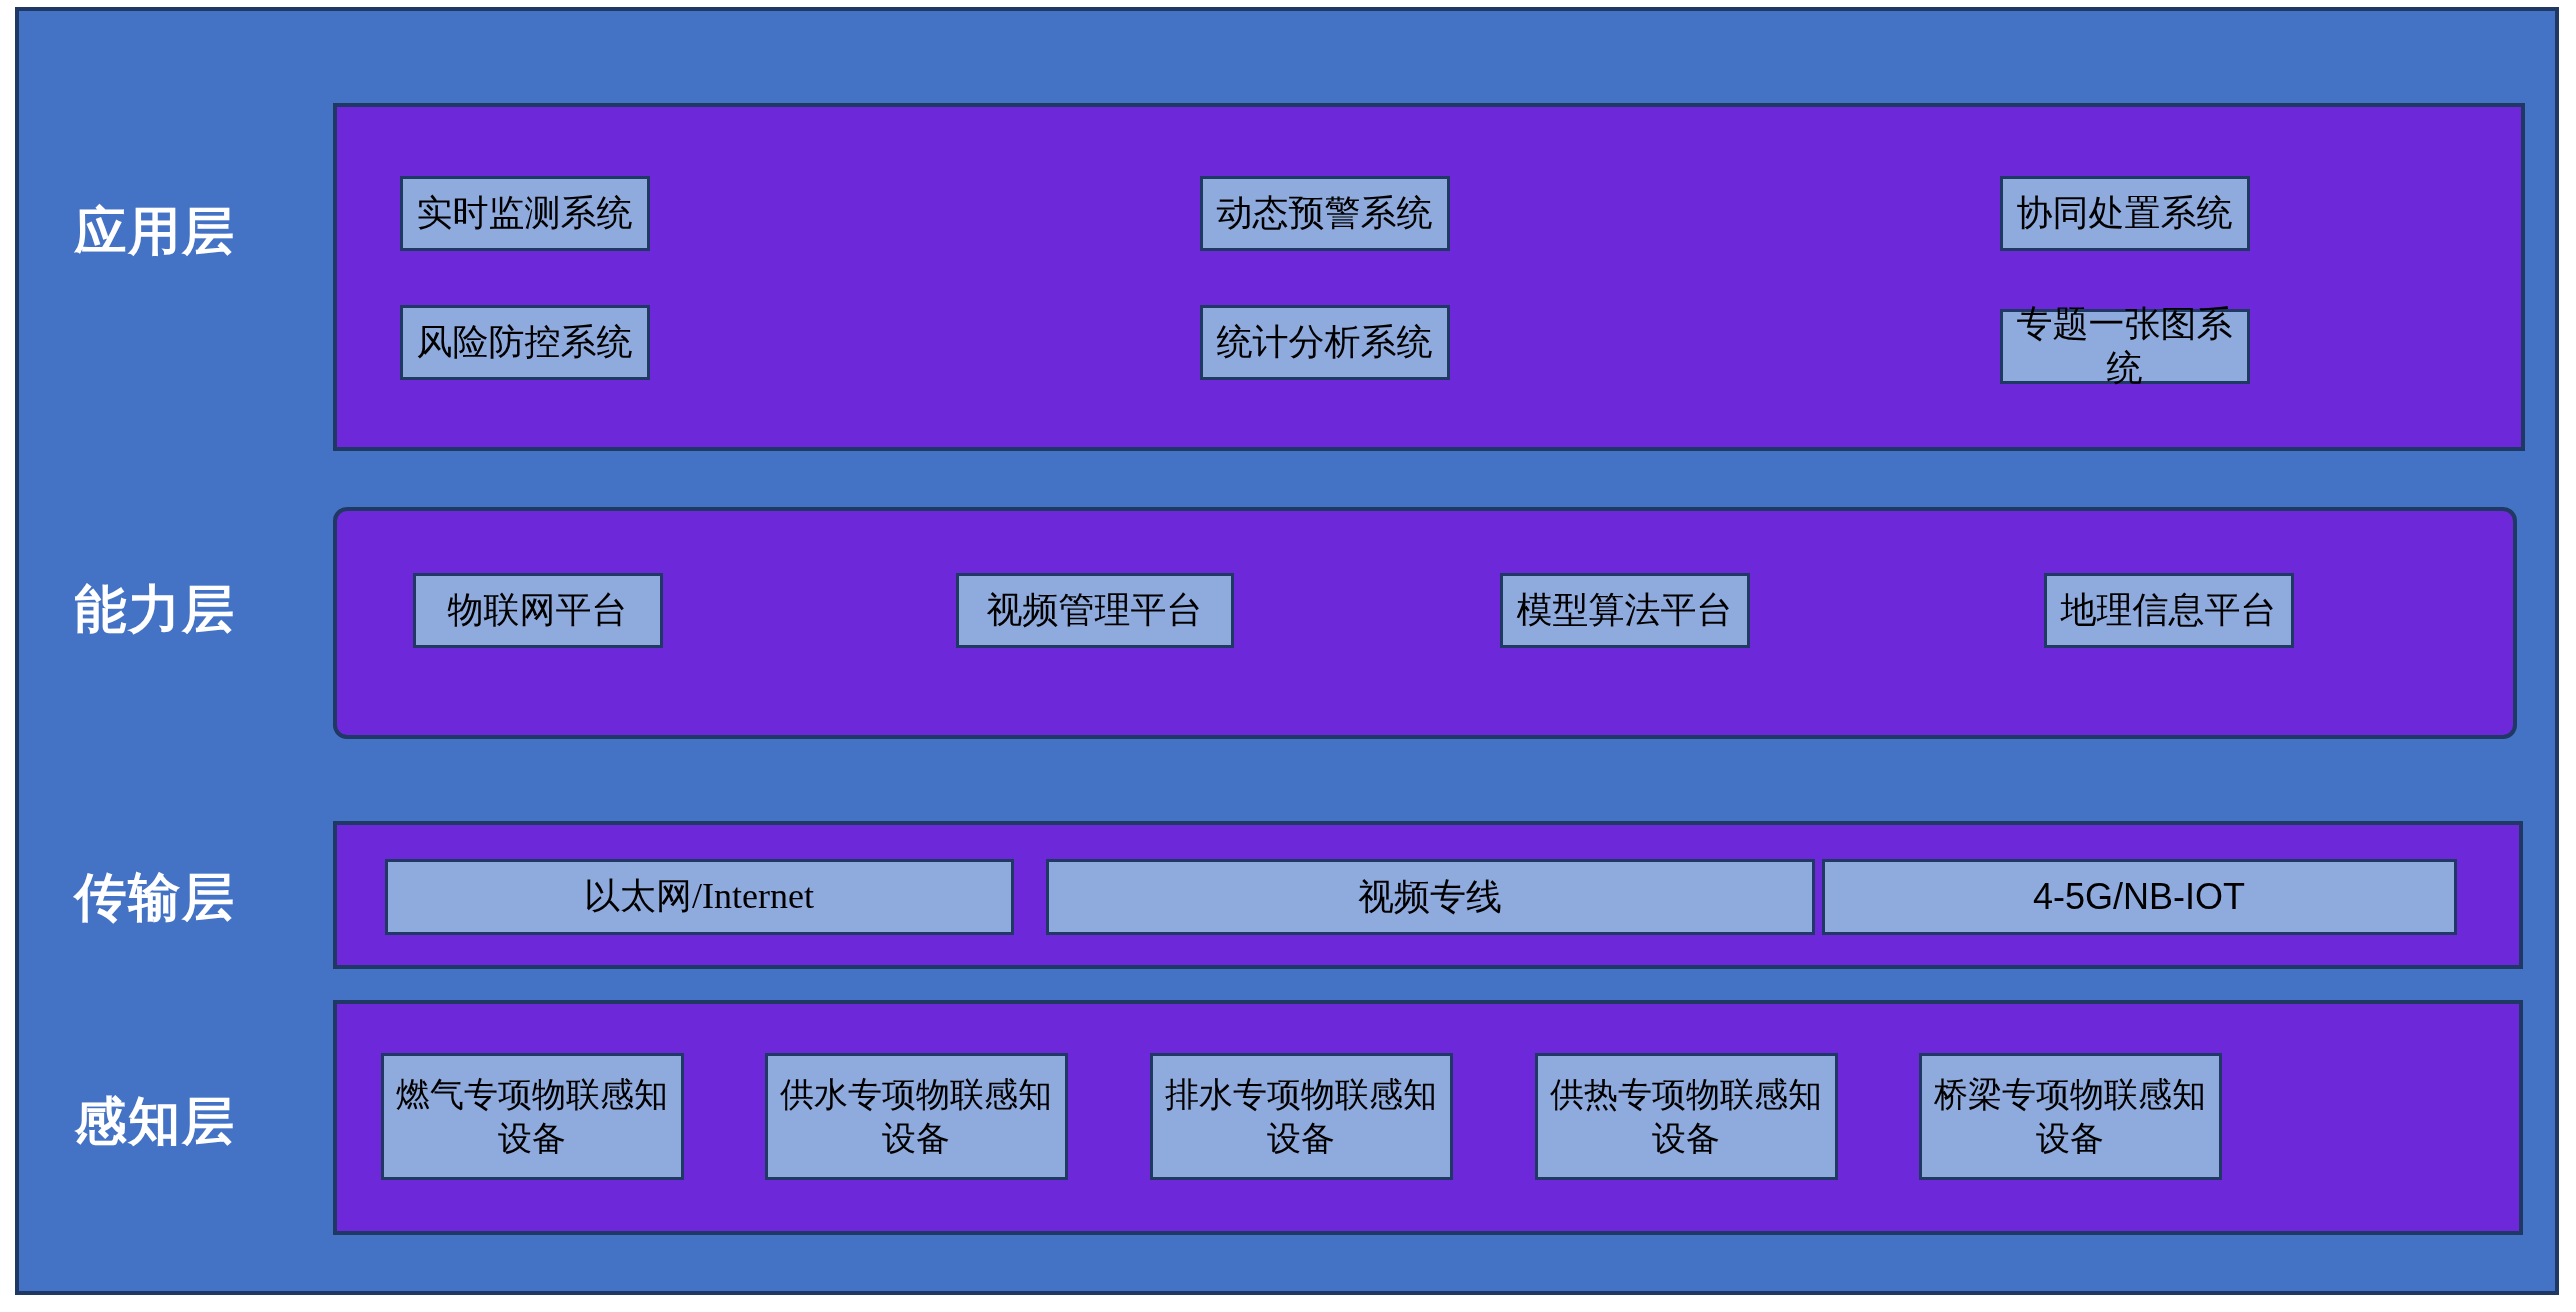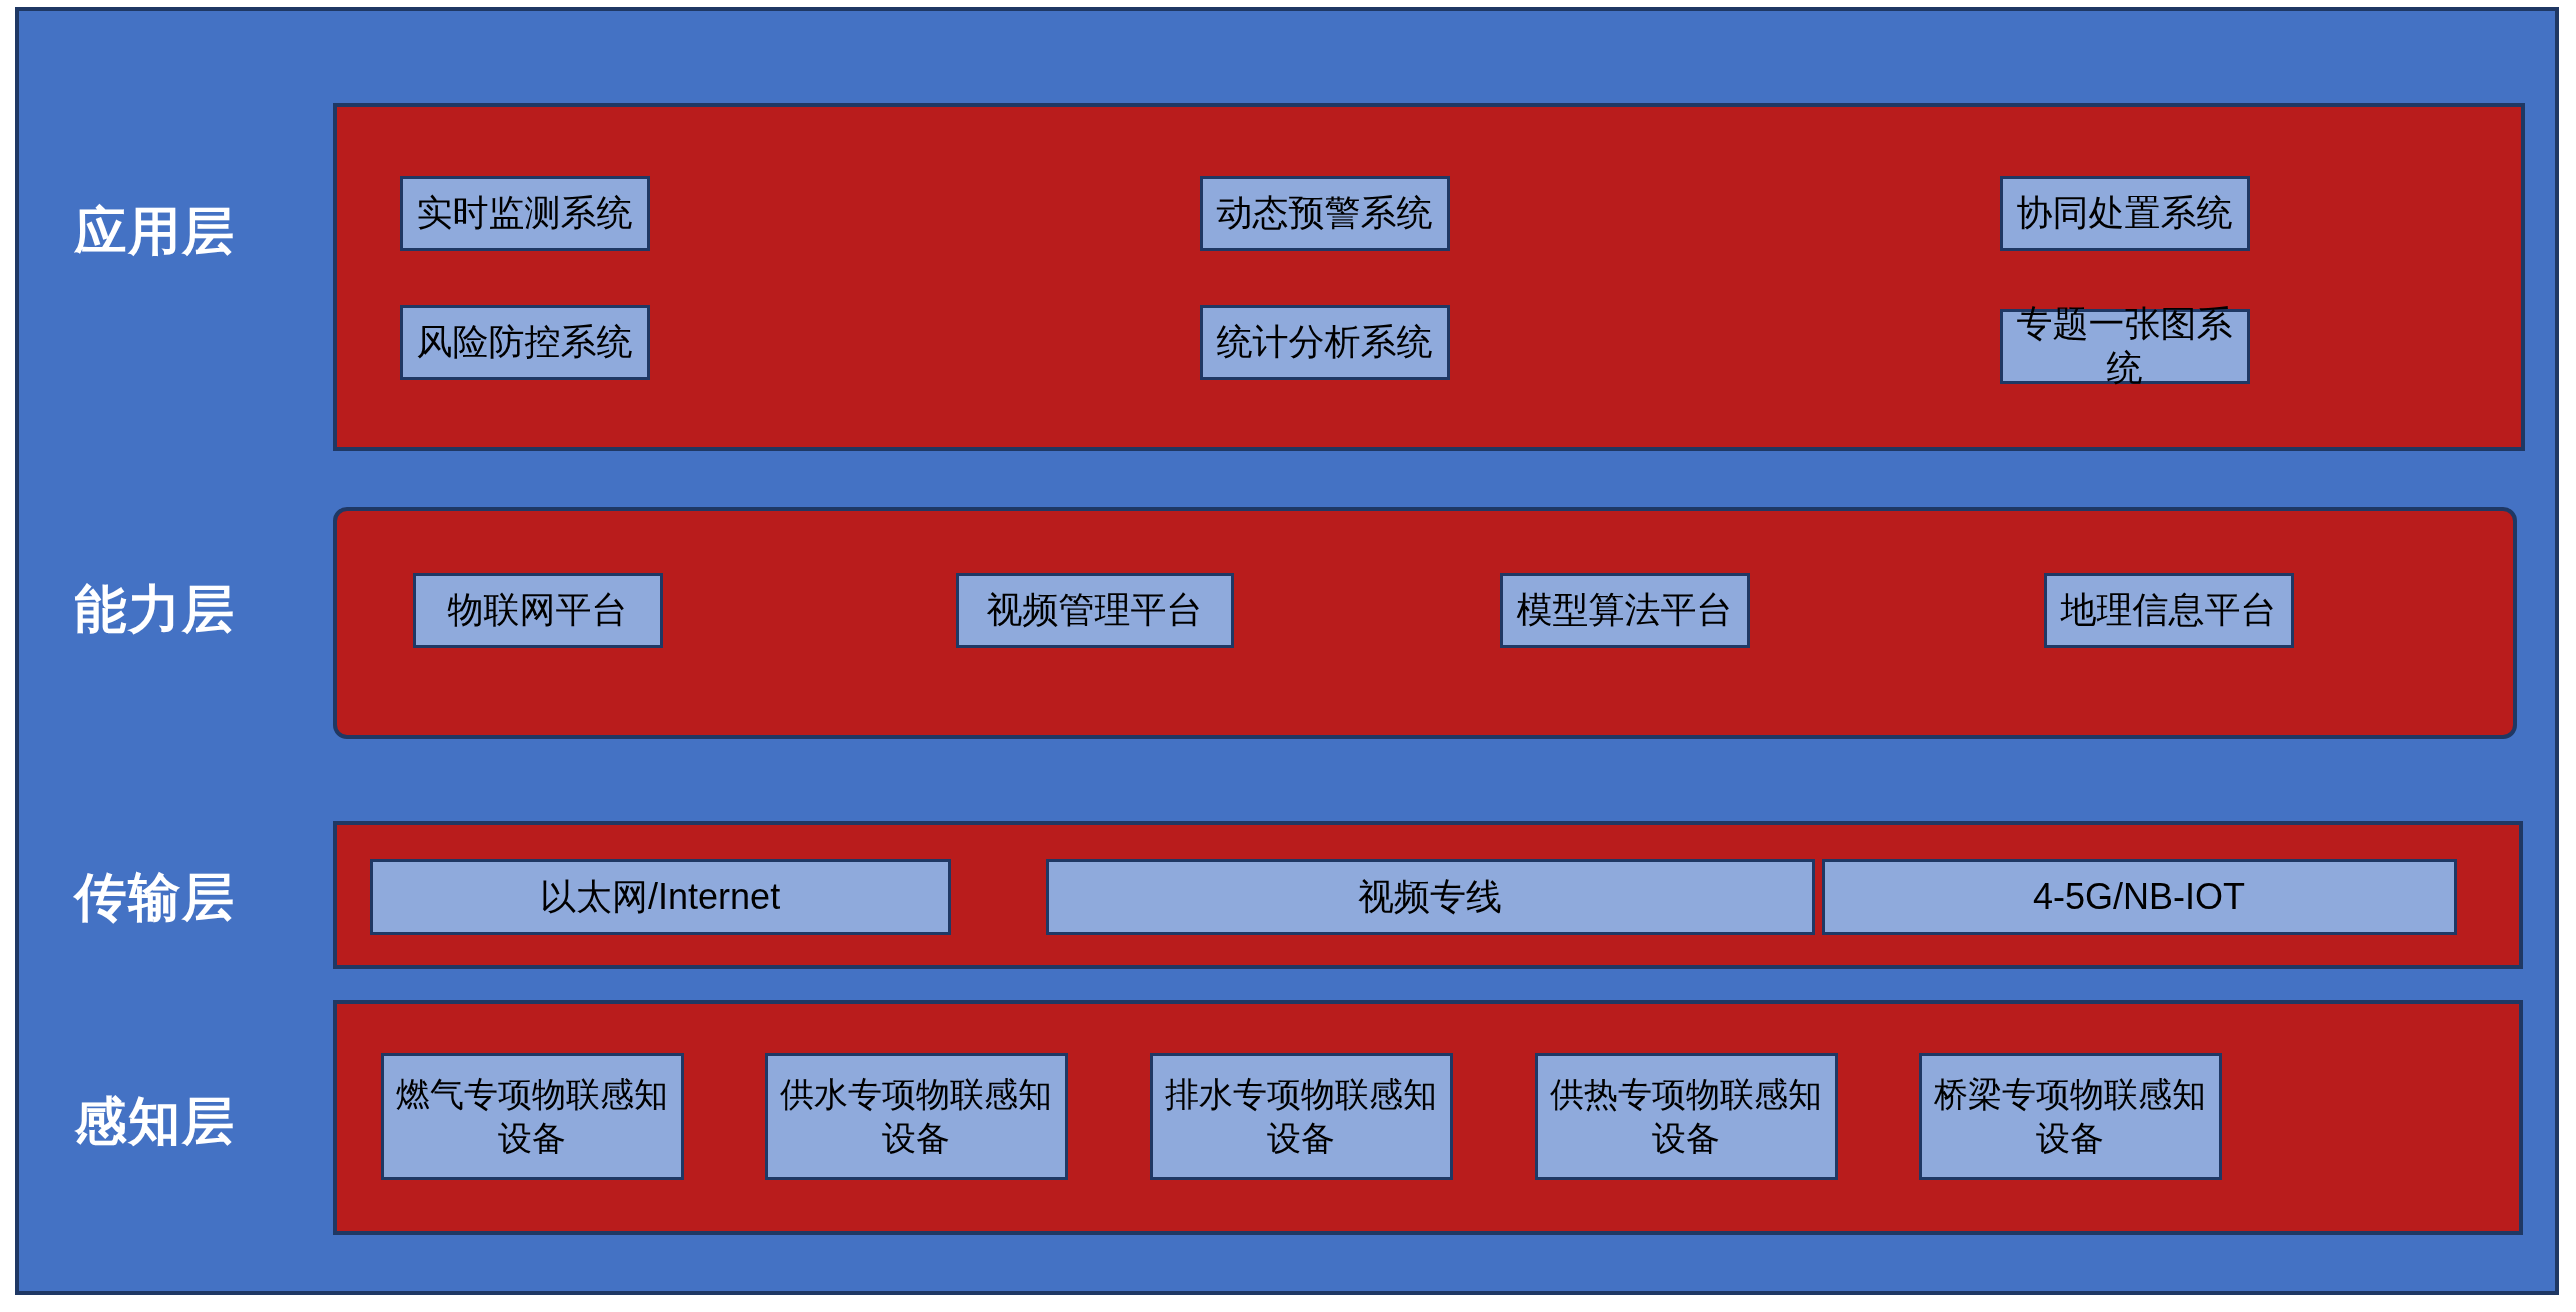--- a/index.html
+++ b/index.html
@@ -34,21 +34,21 @@
     font-size: 52px;
     line-height: 1;
     letter-spacing: 1.7px;
     white-space: nowrap;
     font-family: "Liberation Sans", "DejaVu Sans", sans-serif;
   }
 
   
   .layer-panel {
     position: absolute;
-    background: #b91c1c;
+    background: #6d28d9;
     border: 4.3px solid #1F3864;
     box-sizing: border-box;
   }
 
   
   .node-box {
     position: absolute;
     background: #8FAADC;
     border: 3.4px solid #1F3864;
     box-sizing: border-box;
@@ -93,21 +93,21 @@
     <div class="node-box" style="left:76px; top:62px; width:250px; height:75px;">物联网平台</div>
     <div class="node-box" style="left:619px; top:62px; width:278px; height:75px;">视频管理平台</div>
     <div class="node-box" style="left:1163px; top:62px; width:250px; height:75px;">模型算法平台</div>
     <div class="node-box" style="left:1707px; top:62px; width:250px; height:75px;">地理信息平台</div>
   </div>
 
   <div class="layer-label" style="left:56px; top:860px;">传输层</div>
 
   <div class="layer-panel" style="left:314px; top:810px; width:2190px; height:148px;">
 
-    <div class="node-box" style="left:33px; top:34px; width:581px; height:76px;">以太网/Internet</div>
+    <div class="node-box" style="left:48px; top:34px; width:629px; height:76px;font-family:Liberation Serif, serif;">以太网/Internet</div>
     <div class="node-box" style="left:709px; top:34px; width:769px; height:76px;">视频专线</div>
     <div class="node-box" style="left:1485px; top:34px; width:635px; height:76px;">4-5G/NB-IOT</div>
   </div>
 
   <div class="layer-label" style="left:56px; top:1084px;">感知层</div>
 
   <div class="layer-panel" style="left:314px; top:989px; width:2190px; height:235px;">
 
     <div class="node-box two-line" style="left:44px; top:49px; width:303px; height:127px;">燃气专项物联感知设备</div>
     <div class="node-box two-line" style="left:428px; top:49px; width:303px; height:127px;">供水专项物联感知设备</div>

